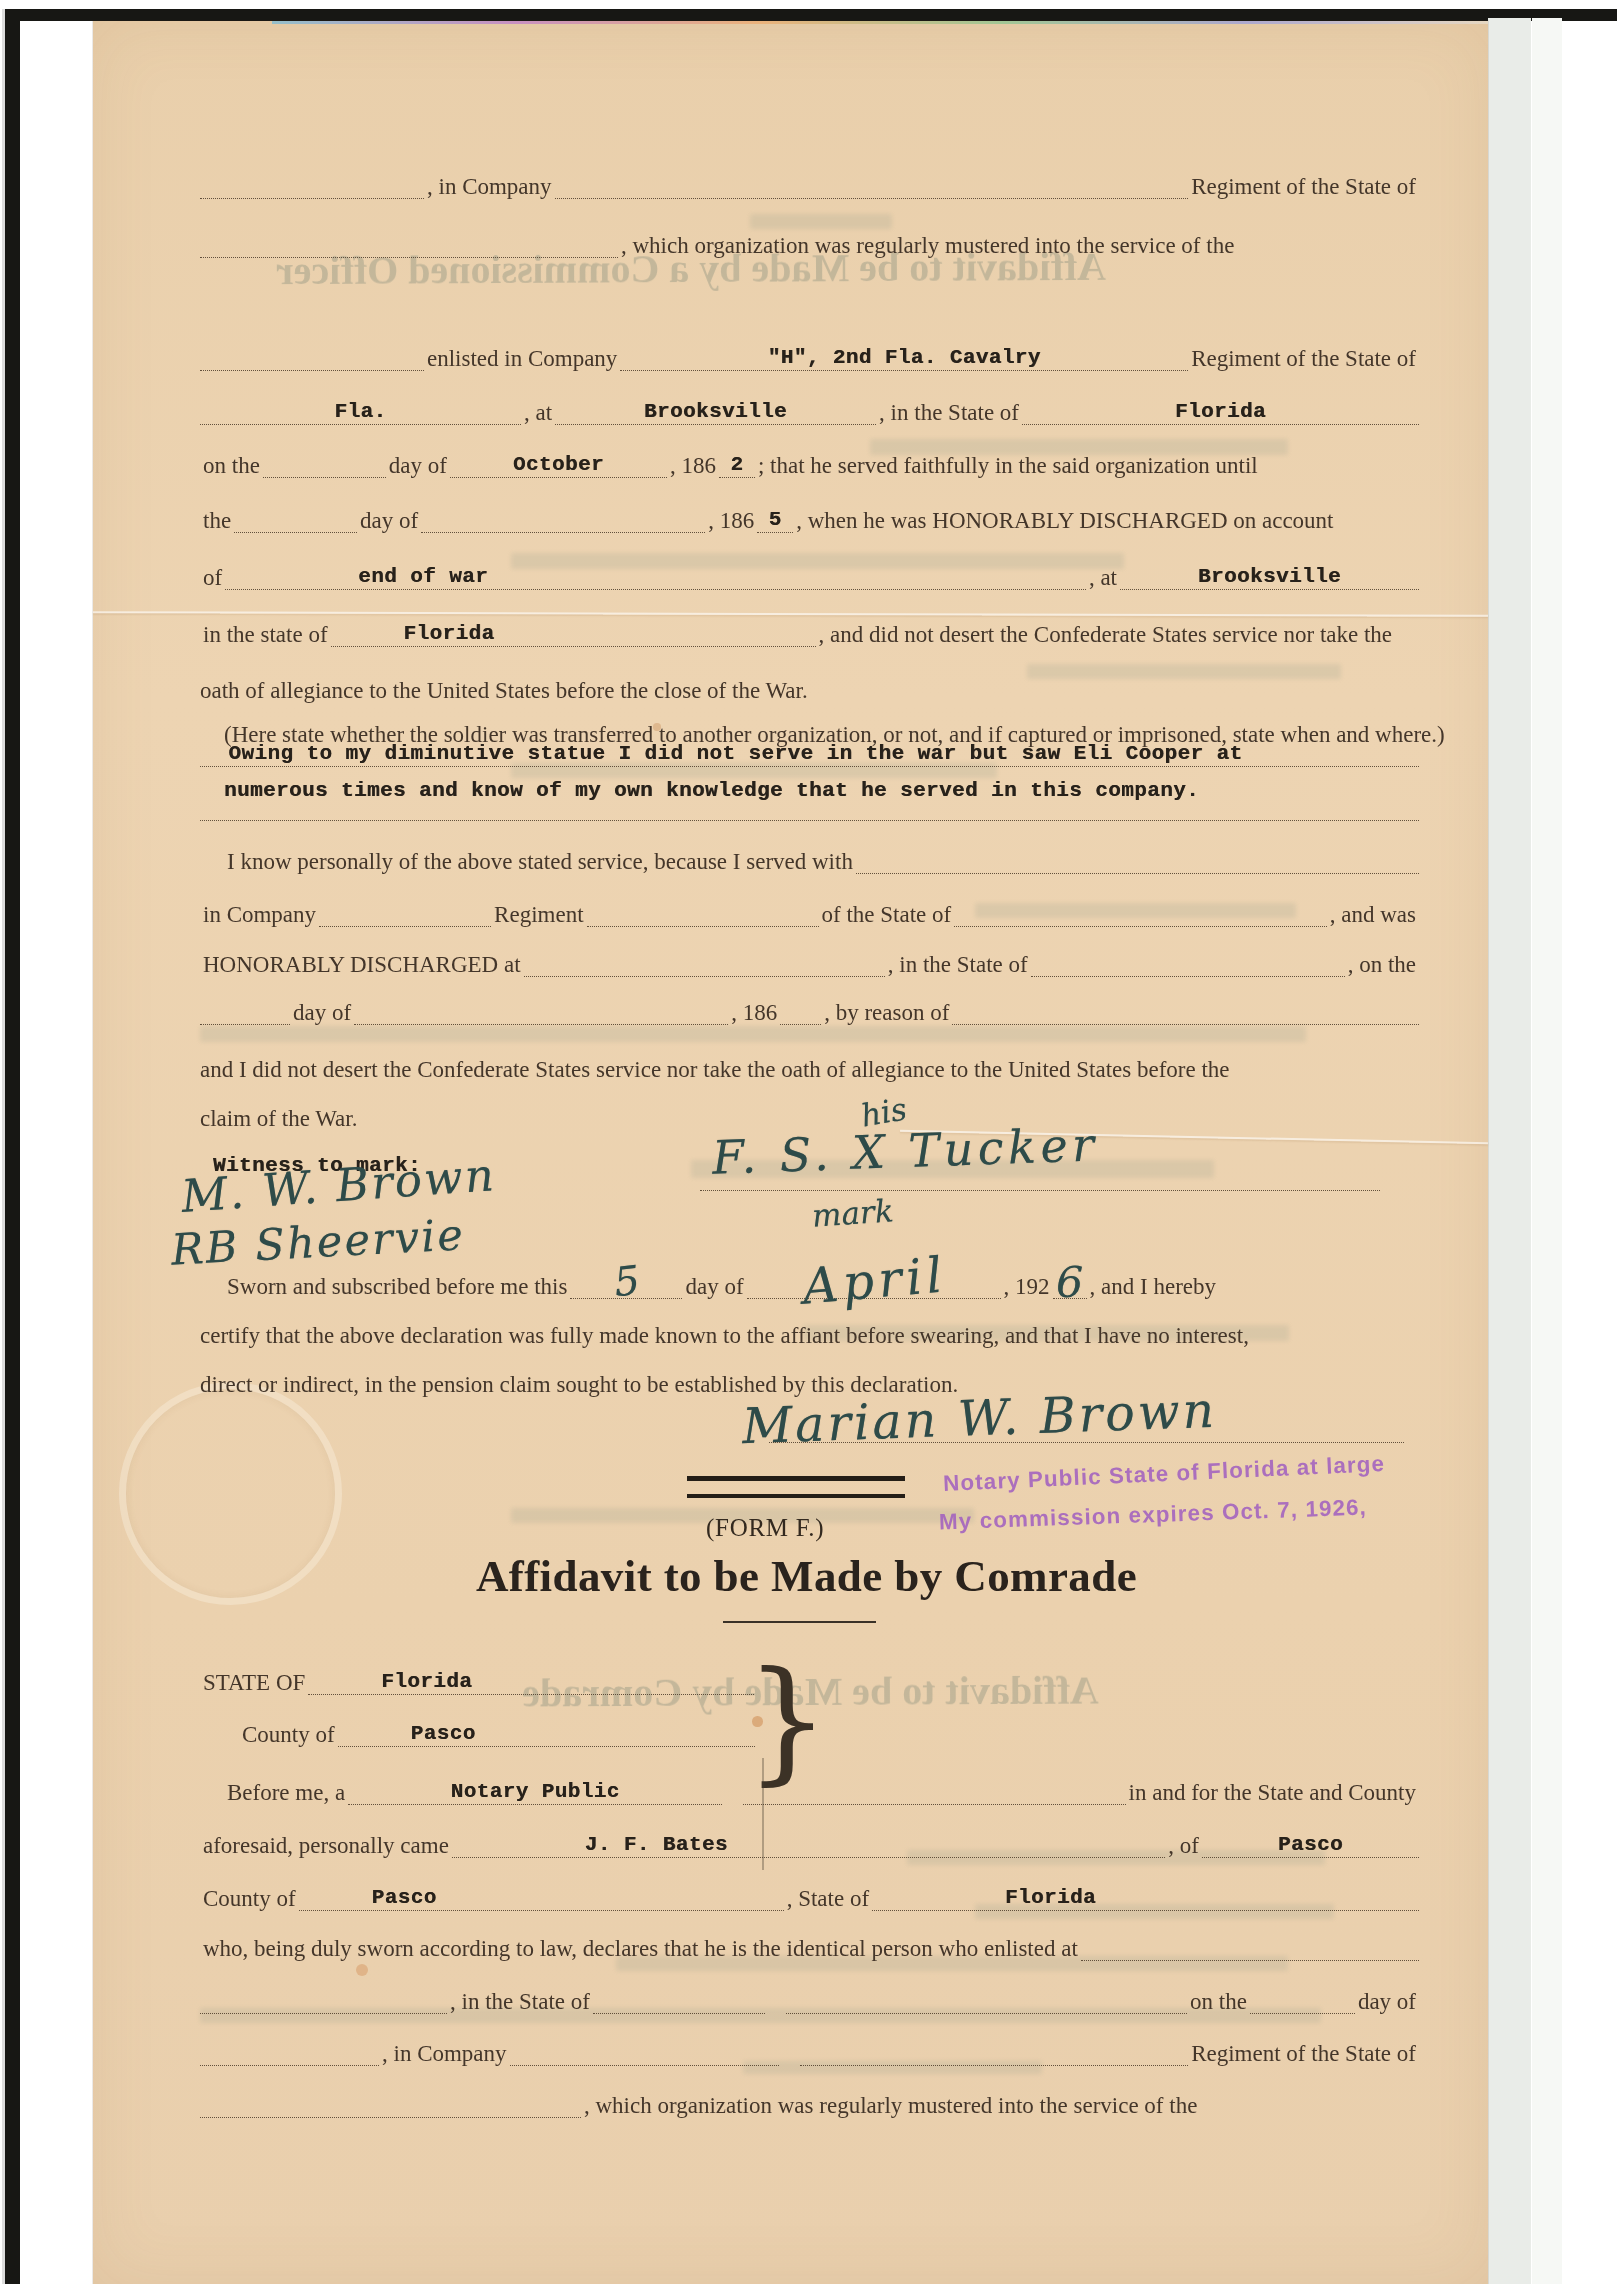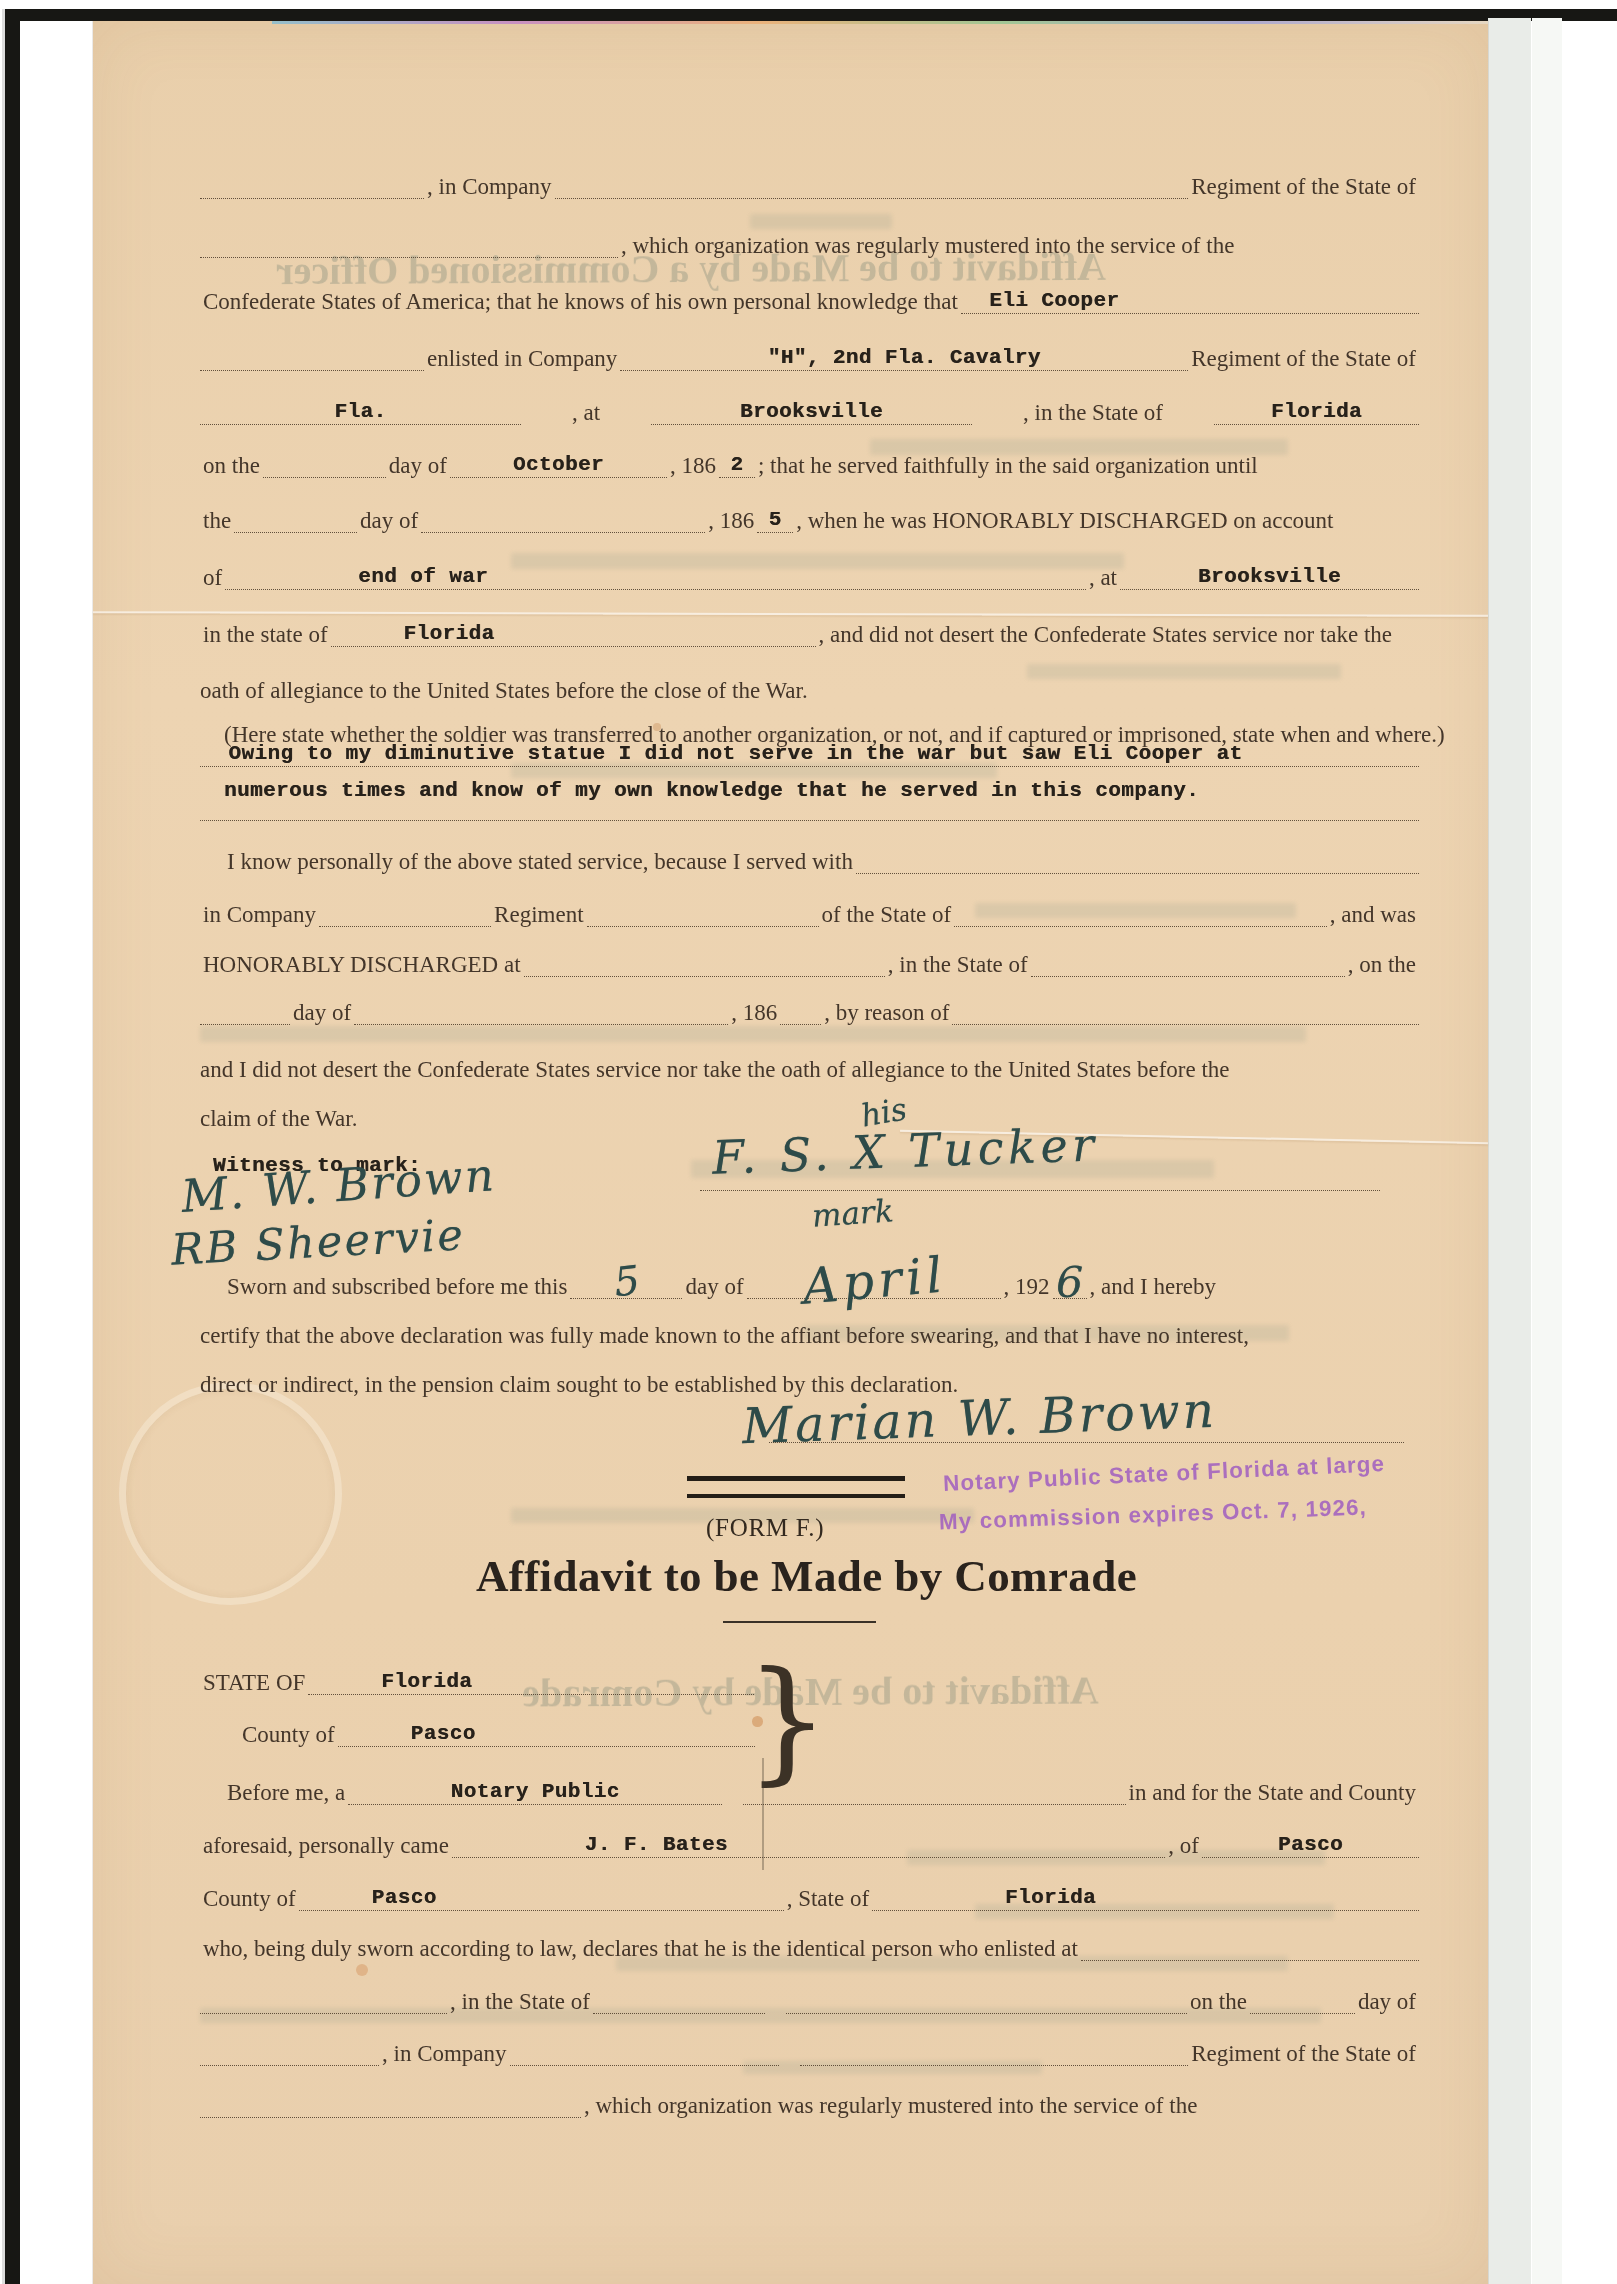--- a/index.html
+++ b/index.html
@@ -103,37 +103,31 @@
       <span class="lbl">, in Company</span>
       <span class="fill grow"></span>
       <span class="lbl">Regiment of the State of</span>
     </div>
 
     <div class="row" style="left:107px;right:69px;top:198px;">
       <span class="fill" style="width:418px;"></span>
       <span class="lbl">, which organization was regularly mustered into the service of the</span>
     </div>
 
-    <div class="row" style="left:107px;right:69px;top:254px;">
-      <span class="lbl">Confederate States of America; that he knows of his own personal knowledge that</span>
-      <span class="fill grow j-s">
-        <span class="typed">Eli Cooper</span>
-      </span>
-    </div>
 
     <div class="row" style="left:107px;right:69px;top:311px;">
       <span class="fill" style="width:224px;"></span>
       <span class="lbl">enlisted in Company</span>
       <span class="fill grow">
         <span class="typed">"H", 2nd Fla. Cavalry</span>
       </span>
       <span class="lbl">Regiment of the State of</span>
     </div>
 
-    <div class="row" style="left:107px;right:69px;top:365px;gap:48px;">
+    <div class="row" style="left:107px;right:69px;top:365px;">
       <span class="fill" style="width:321px;">
         <span class="typed">Fla.</span>
       </span>
       <span class="lbl">, at</span>
       <span class="fill" style="width:321px;">
         <span class="typed">Brooksville</span>
       </span>
       <span class="lbl">, in the State of</span>
       <span class="fill grow">
         <span class="typed">Florida</span>

